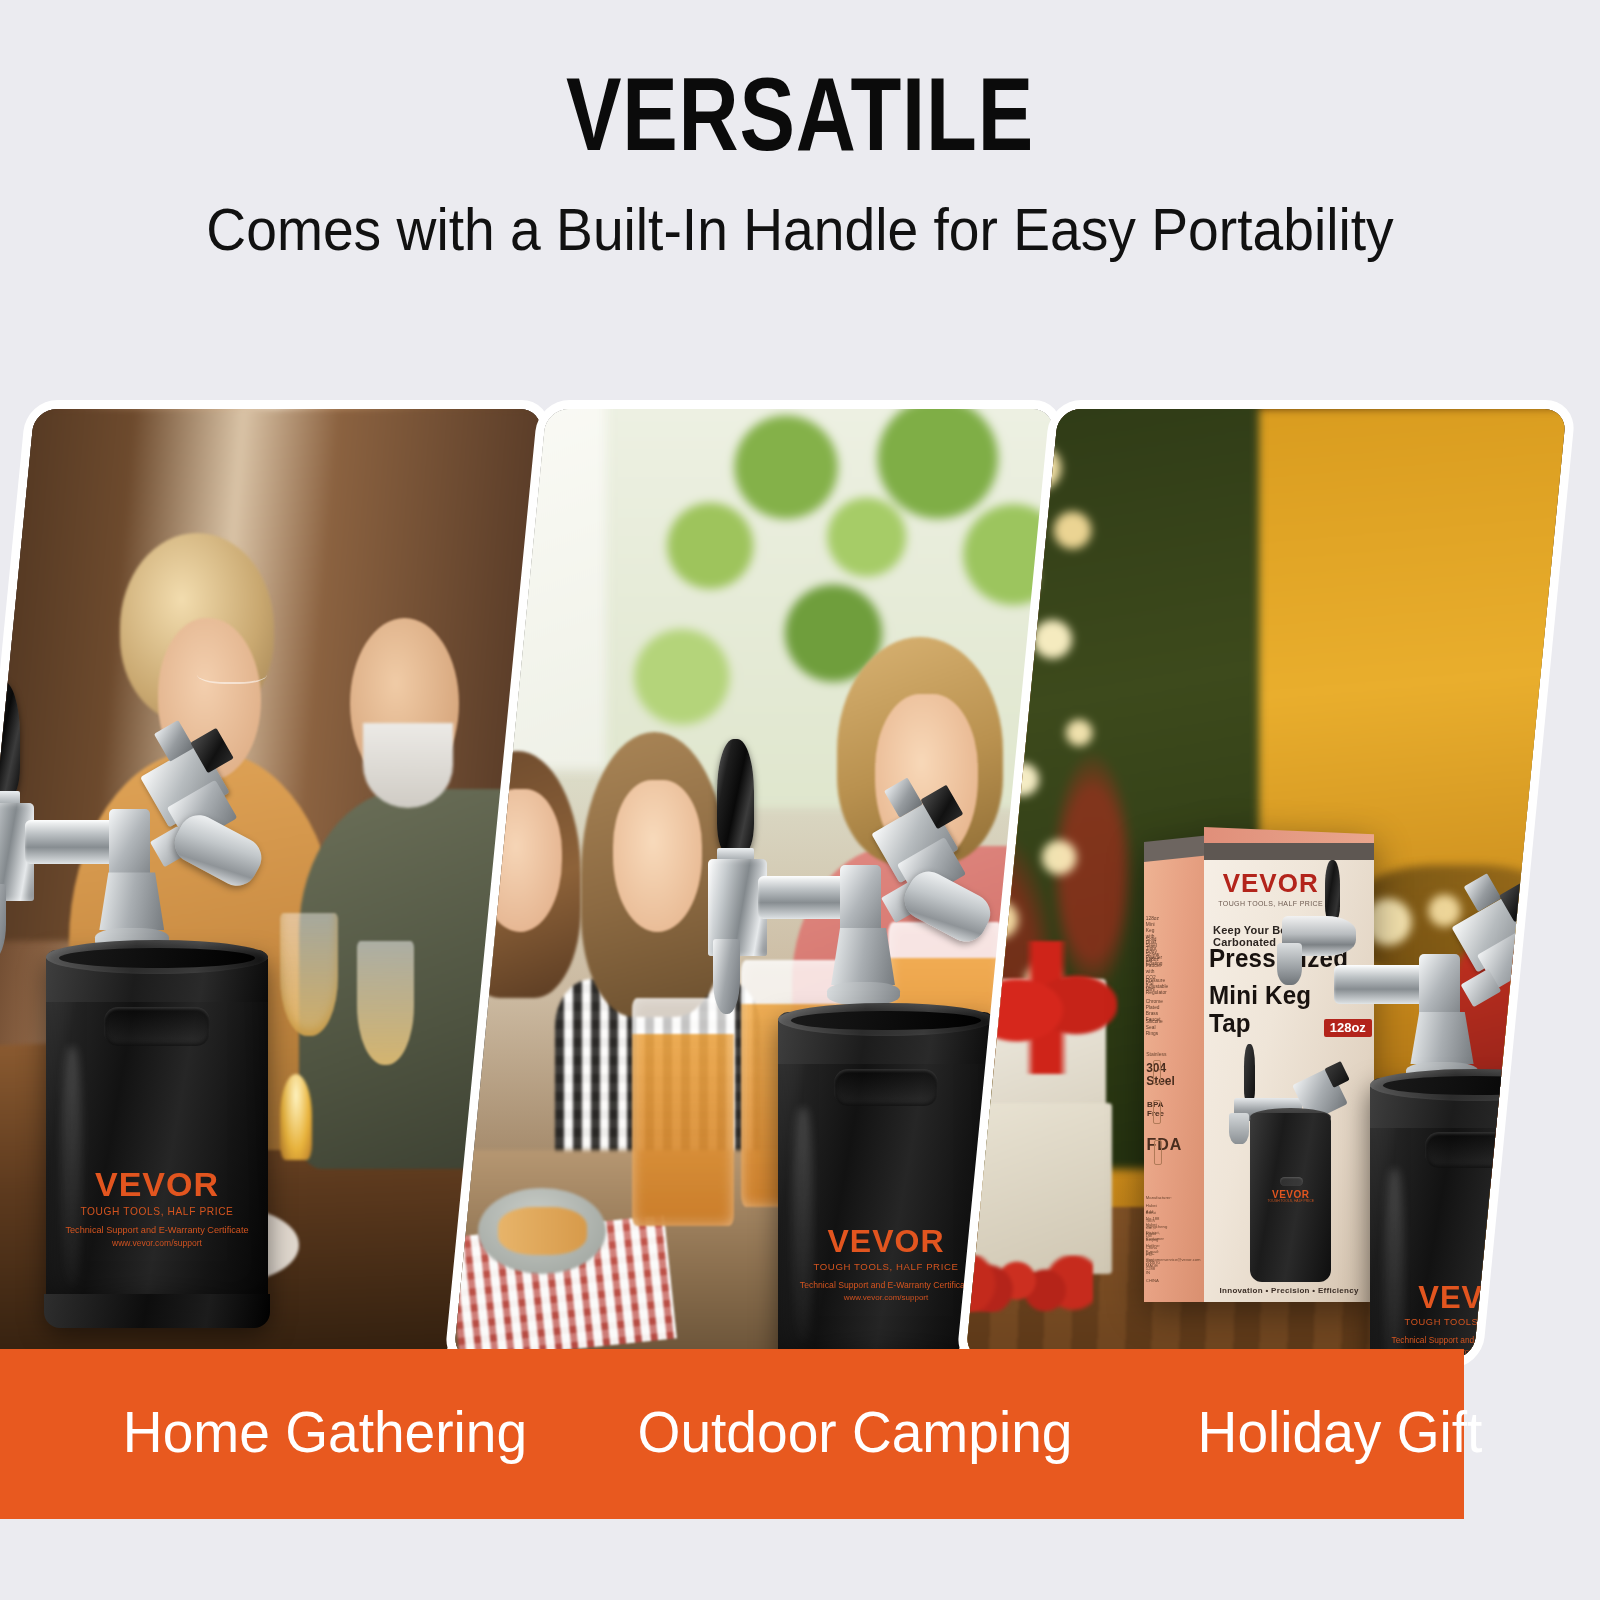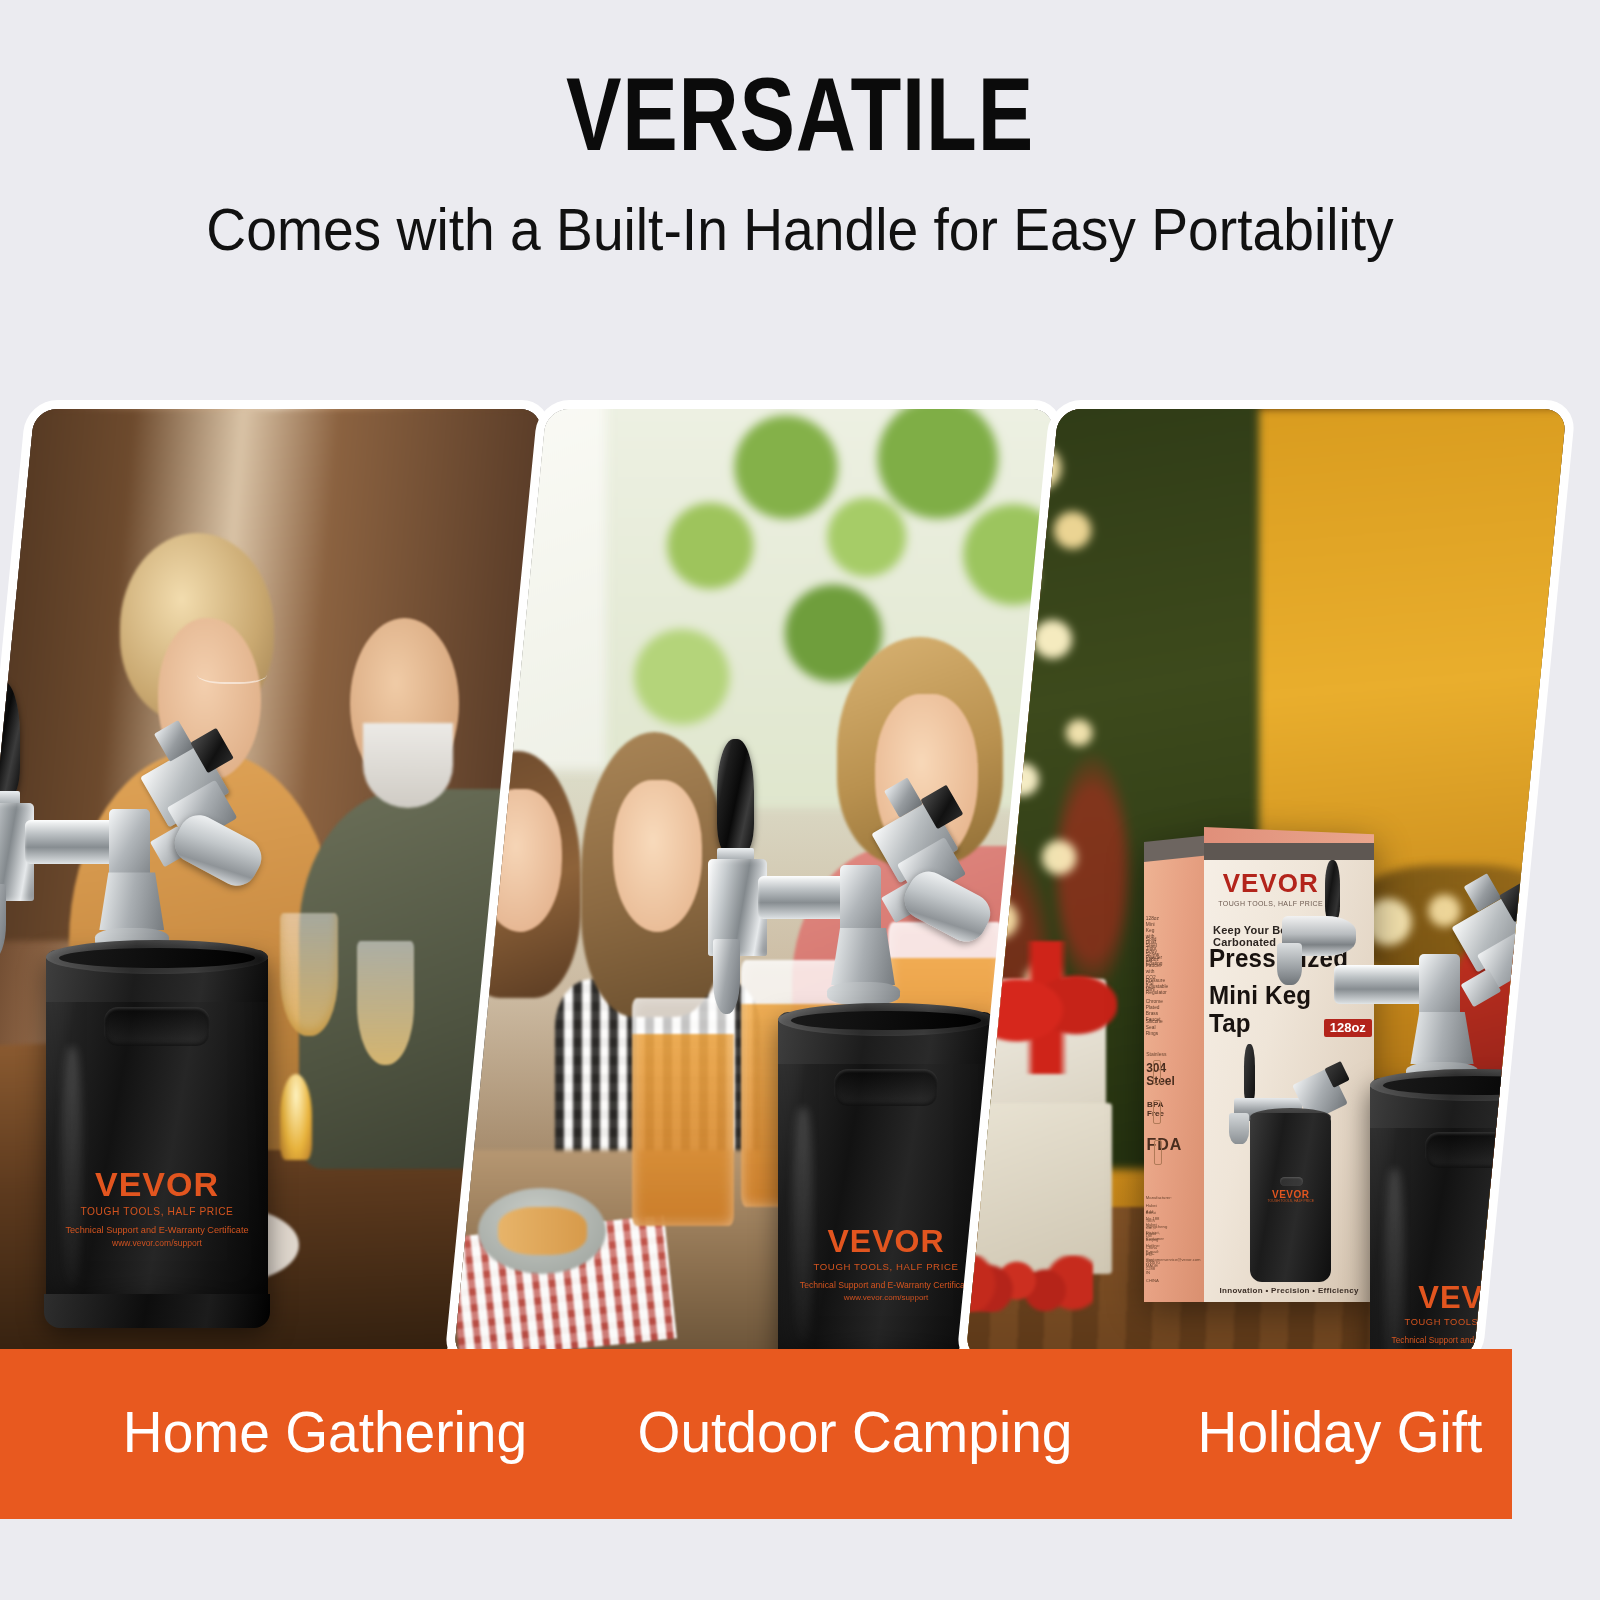--- a/index.html
+++ b/index.html
@@ -381,21 +381,21 @@
   .tap .co2{position:absolute;left:86%;top:50%;width:38%;height:17%;
     background:linear-gradient(170deg,#f4f6f7,#c2c7ca 40%,#8f9498 75%,#dfe2e4);
     border-radius:20px;transform:rotate(28deg);
     box-shadow:0 3px 7px rgba(0,0,0,.35);}
   .tap .cpl{position:absolute;left:78%;top:52%;width:14%;height:10%;
     background:linear-gradient(150deg,#eceff1,#8f9498);border-radius:2px;
     transform:rotate(-30deg);}
 
   
   .banner{position:absolute;left:0;top:1349px;width:1464px;height:170px;
-    background:#e8591f;padding-left:48px;}
+    background:#e8591f;}
   .banner-row{position:absolute;left:0;top:0;width:1600px;height:170px;}
   .blabel{position:absolute;top:50px;color:#fff;font-size:58px;line-height:66px;
     font-weight:400;white-space:nowrap;
     transform:scaleX(.95);transform-origin:center top;text-align:center;}
   #blabel-0{left:60px;width:530px;}
   #blabel-1{left:590px;width:530px;}
   #blabel-2{left:1120px;width:440px;}
 </style>
 </head>
 <body>

